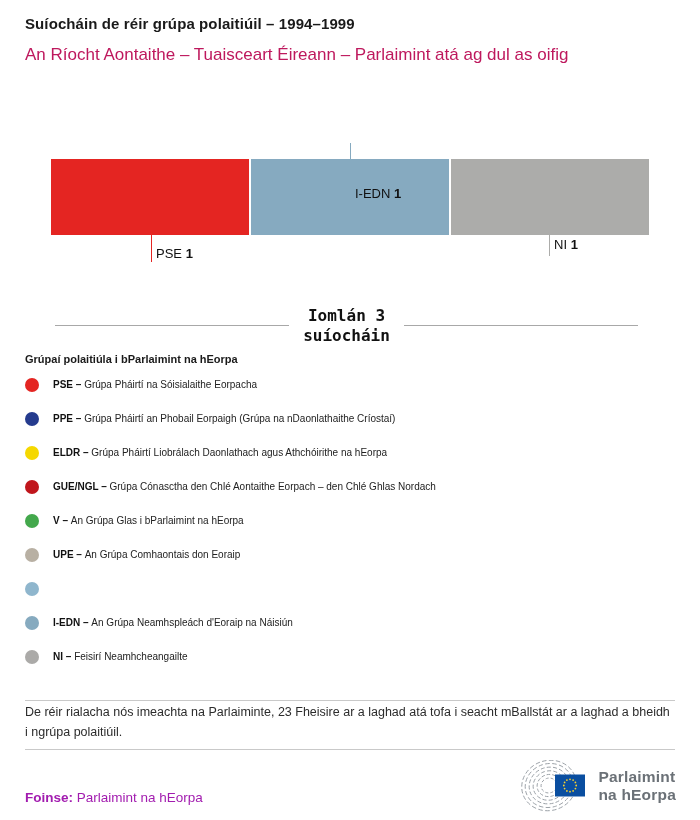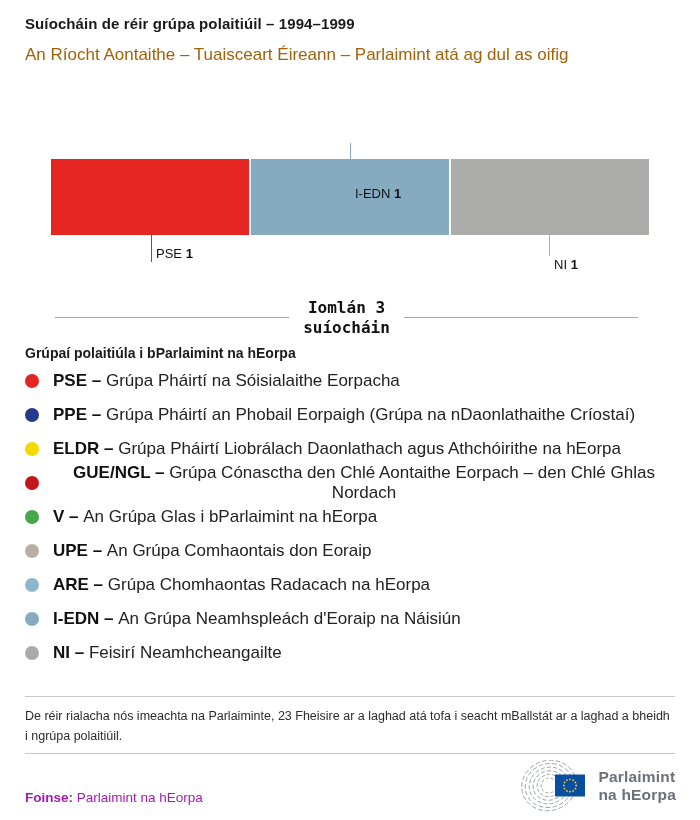--- a/index.html
+++ b/index.html
@@ -1,42 +1,42 @@
 <!DOCTYPE html>
 <html><head>
 <meta charset="utf-8">
 <style>
   html,body{margin:0;padding:0;background:#fff;}
   body{width:700px;height:820px;font-family:"Liberation Sans","DejaVu Sans",sans-serif;color:#1a1a1a;position:relative;overflow:hidden;}
   .page{width:700px;height:820px;background:#fff;}
 
   .header{padding:14px 25px 0 25px;}
   .title{font-size:15px;font-weight:bold;line-height:1.3;letter-spacing:.1px;}
-  .subtitle{margin-top:10px;font-size:17px;font-weight:400;color:#a16207;line-height:1.3;}
+  .subtitle{margin-top:10px;font-size:17px;font-weight:400;color:#be185d;line-height:1.3;}
 
   .chart{position:relative;height:228px;margin-top:0;}
   .seat-bar{position:absolute;left:51px;top:93px;width:598px;height:76px;display:flex;}
   .seg{height:100%;}
   .seg:not(:last-child){border-right:2px solid #fff;box-sizing:border-box;}
   .tick{position:absolute;width:1px;}
   .bar-label{position:absolute;font-size:13px;white-space:nowrap;color:#111;}
   .bar-label b{font-weight:bold;}
 
-  .total-row{display:flex;align-items:center;margin:4px 62px 0 55px;}
+  .total-row{display:flex;align-items:center;margin:12px 62px 0 55px;}
   .total-rule{flex:1;height:1px;background:#a8a8a8;}
   .total-text{padding:0 14px;text-align:center;font-family:"DejaVu Sans Mono",monospace;font-weight:bold;font-size:16px;line-height:1.25;color:#111;}
 
-  .legend-heading{margin:7px 25px 0 25px;font-size:14px;font-weight:bold;}
+  .legend-heading{margin:7px 25px 0 25px;font-size:11px;font-weight:bold;}
   .legend{margin:3px 25px 0 25px;}
   .legend-item{display:flex;align-items:center;height:34px;}
   .dot{width:14px;height:14px;border-radius:50%;flex:0 0 14px;margin-right:14px;}
-  .legend-text{font-size:17px;color:#222;text-align:center;}
+  .legend-text{font-size:10px;color:#222;}
   .legend-text b{color:#111;}
 
-  .footnote-box{margin:26px 25px 0 25px;border-top:1px solid #c9c9c9;border-bottom:1px solid #c9c9c9;padding:9px 0 7px 0;}
+  .footnote-box{margin:26px 25px 0 25px;border-top:1px solid #c9c9c9;border-bottom:1px solid #c9c9c9;padding:1px 0 7px 0;}
   .footnote{font-size:12.5px;line-height:1.6;color:#2c2c2c;max-width:655px;}
 
   .bottom{position:absolute;left:0;right:0;bottom:0;height:62px;}
   .source{position:absolute;left:25px;bottom:15px;font-size:13.5px;color:#a21caf;}
   .source b{font-weight:bold;}
   .logo{position:absolute;right:24px;bottom:8px;display:flex;align-items:center;}
   .logo-text{margin-left:11px;font-size:15.5px;font-weight:bold;color:#6b7177;line-height:1.15;letter-spacing:.2px;}
 </style>
 </head>
 <body>
@@ -53,21 +53,21 @@
         <div class="seg" style="flex-grow: 1; background: rgb(228, 37, 34);"></div>
         <div class="seg" style="flex-grow: 1; background: rgb(134, 170, 192);"></div>
         <div class="seg" style="flex-grow: 1; background: rgb(172, 172, 170);"></div>
       </div>
     <div>
         <div class="tick" style="left: 151px; background: rgb(228, 37, 34); top: 169px; height: 27px;"></div>
         <div class="bar-label" style="left: 156px; top: 180px;"><span>PSE </span><b>1</b></div>
         <div class="tick" style="left: 350px; background: rgb(134, 170, 192); top: 77px; height: 16px;"></div>
         <div class="bar-label" style="left: 355px; top: 76px; margin-top: 44px;"><span>I-EDN </span><b>1</b></div>
         <div class="tick" style="left: 549px; background: rgb(172, 172, 170); top: 169px; height: 21px;"></div>
-        <div class="bar-label" style="left: 554px; top: 171px; margin-top: 20px;"><span>NI </span><b>1</b></div>
+        <div class="bar-label" style="left: 554px; top: 171px;"><span>NI </span><b>1</b></div>
       </div>
   </div>
 
   <div class="total-row">
     <div class="total-rule"></div>
     <div class="total-text">
       <div>Iomlán 3</div>
       <div>suíocháin</div>
     </div>
     <div class="total-rule"></div>
@@ -94,21 +94,20 @@
       <div class="legend-item">
         <span class="dot" style="background: rgb(67, 168, 76);"></span>
         <span class="legend-text"><b>V – </b><span>An Grúpa Glas i bParlaimint na hEorpa</span></span>
       </div>
       <div class="legend-item">
         <span class="dot" style="background: rgb(184, 176, 163);"></span>
         <span class="legend-text"><b>UPE – </b><span>An Grúpa Comhaontais don Eoraip</span></span>
       </div>
       <div class="legend-item">
         <span class="dot" style="background: rgb(143, 182, 205);"></span>
-        <span class="legend-text"><b>ARE – </b><span>Grúpa Chomhaontas Radacach na hEorpa</span></span>
       </div>
       <div class="legend-item">
         <span class="dot" style="background: rgb(134, 170, 191);"></span>
         <span class="legend-text"><b>I-EDN – </b><span>An Grúpa Neamhspleách d'Eoraip na Náisiún</span></span>
       </div>
       <div class="legend-item">
         <span class="dot" style="background: rgb(171, 170, 168);"></span>
         <span class="legend-text"><b>NI – </b><span>Feisirí Neamhcheangailte</span></span>
       </div>
     </div>

